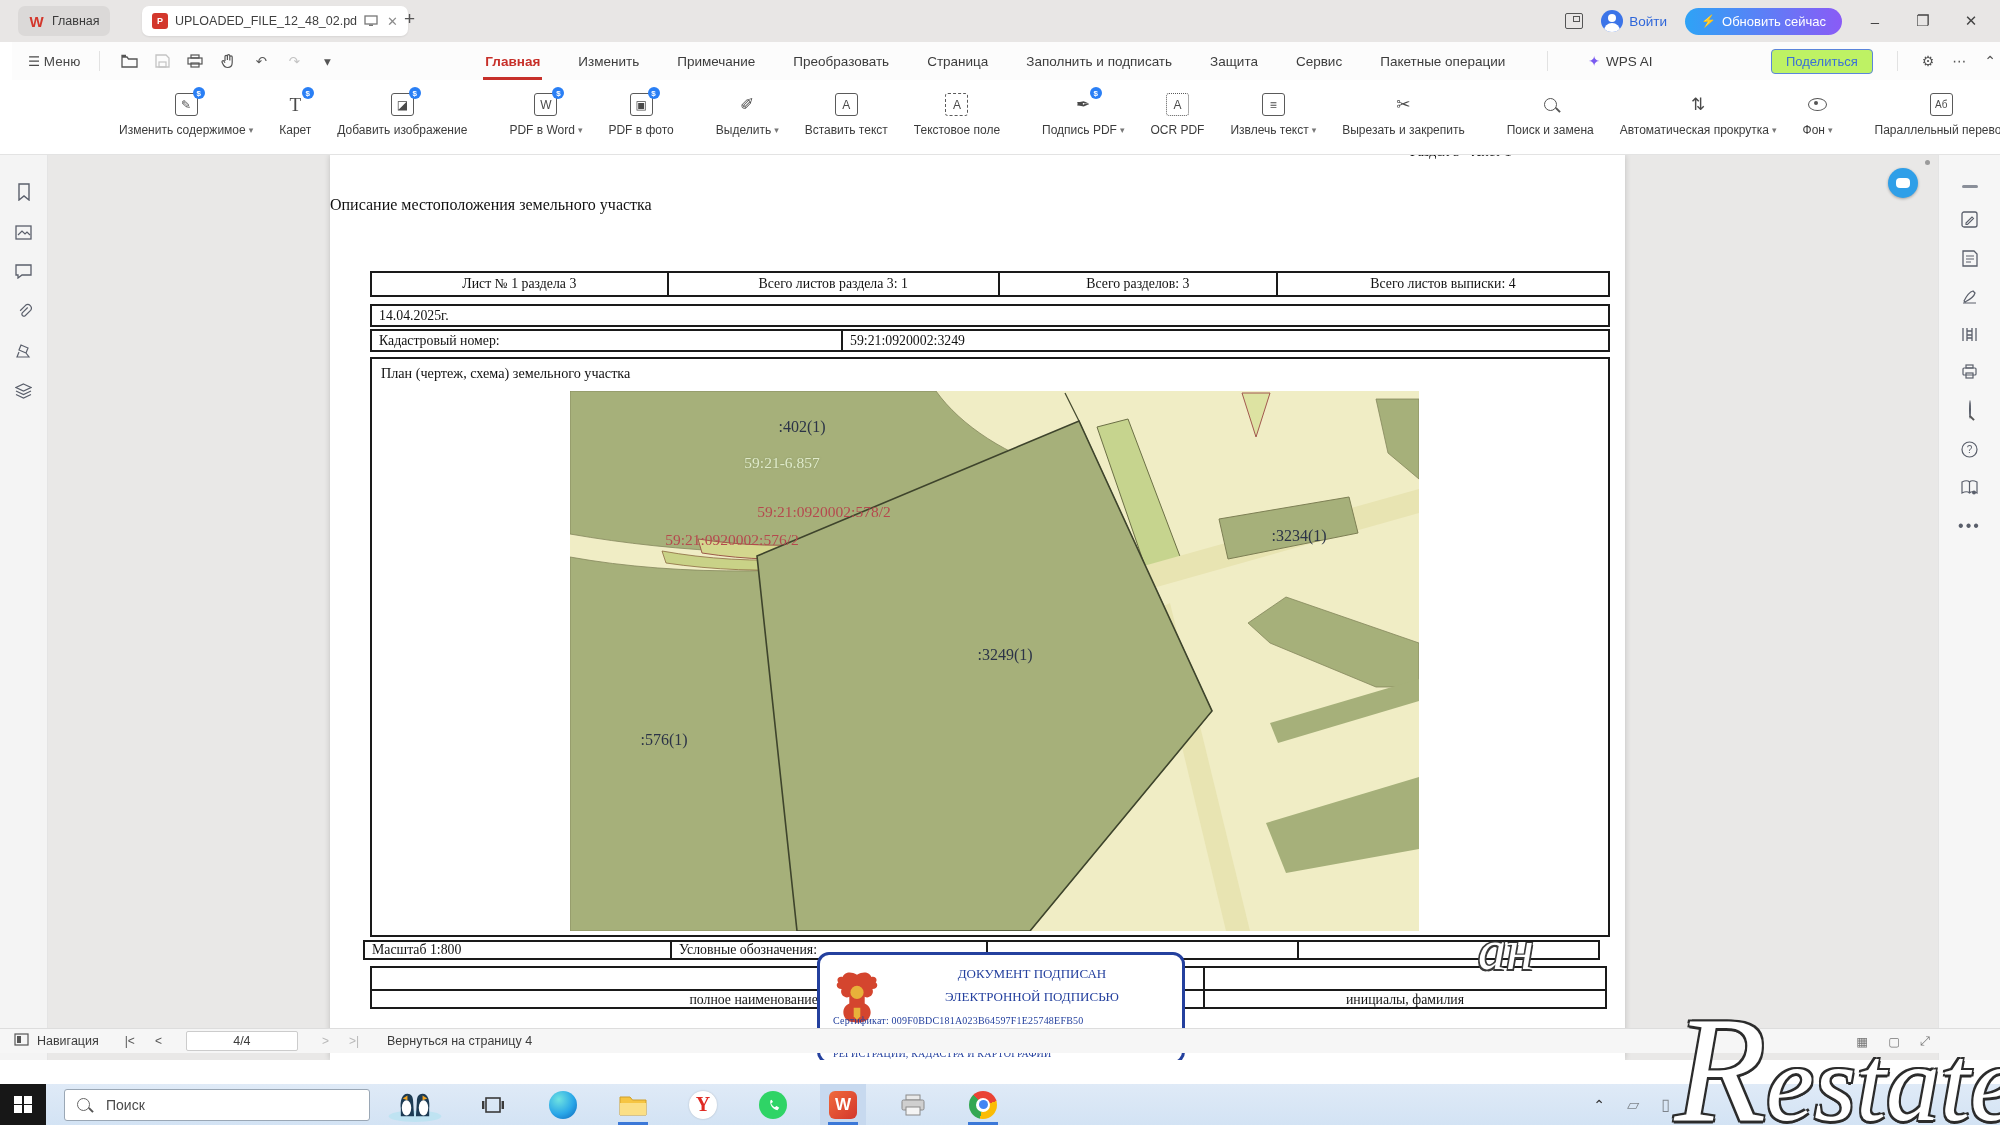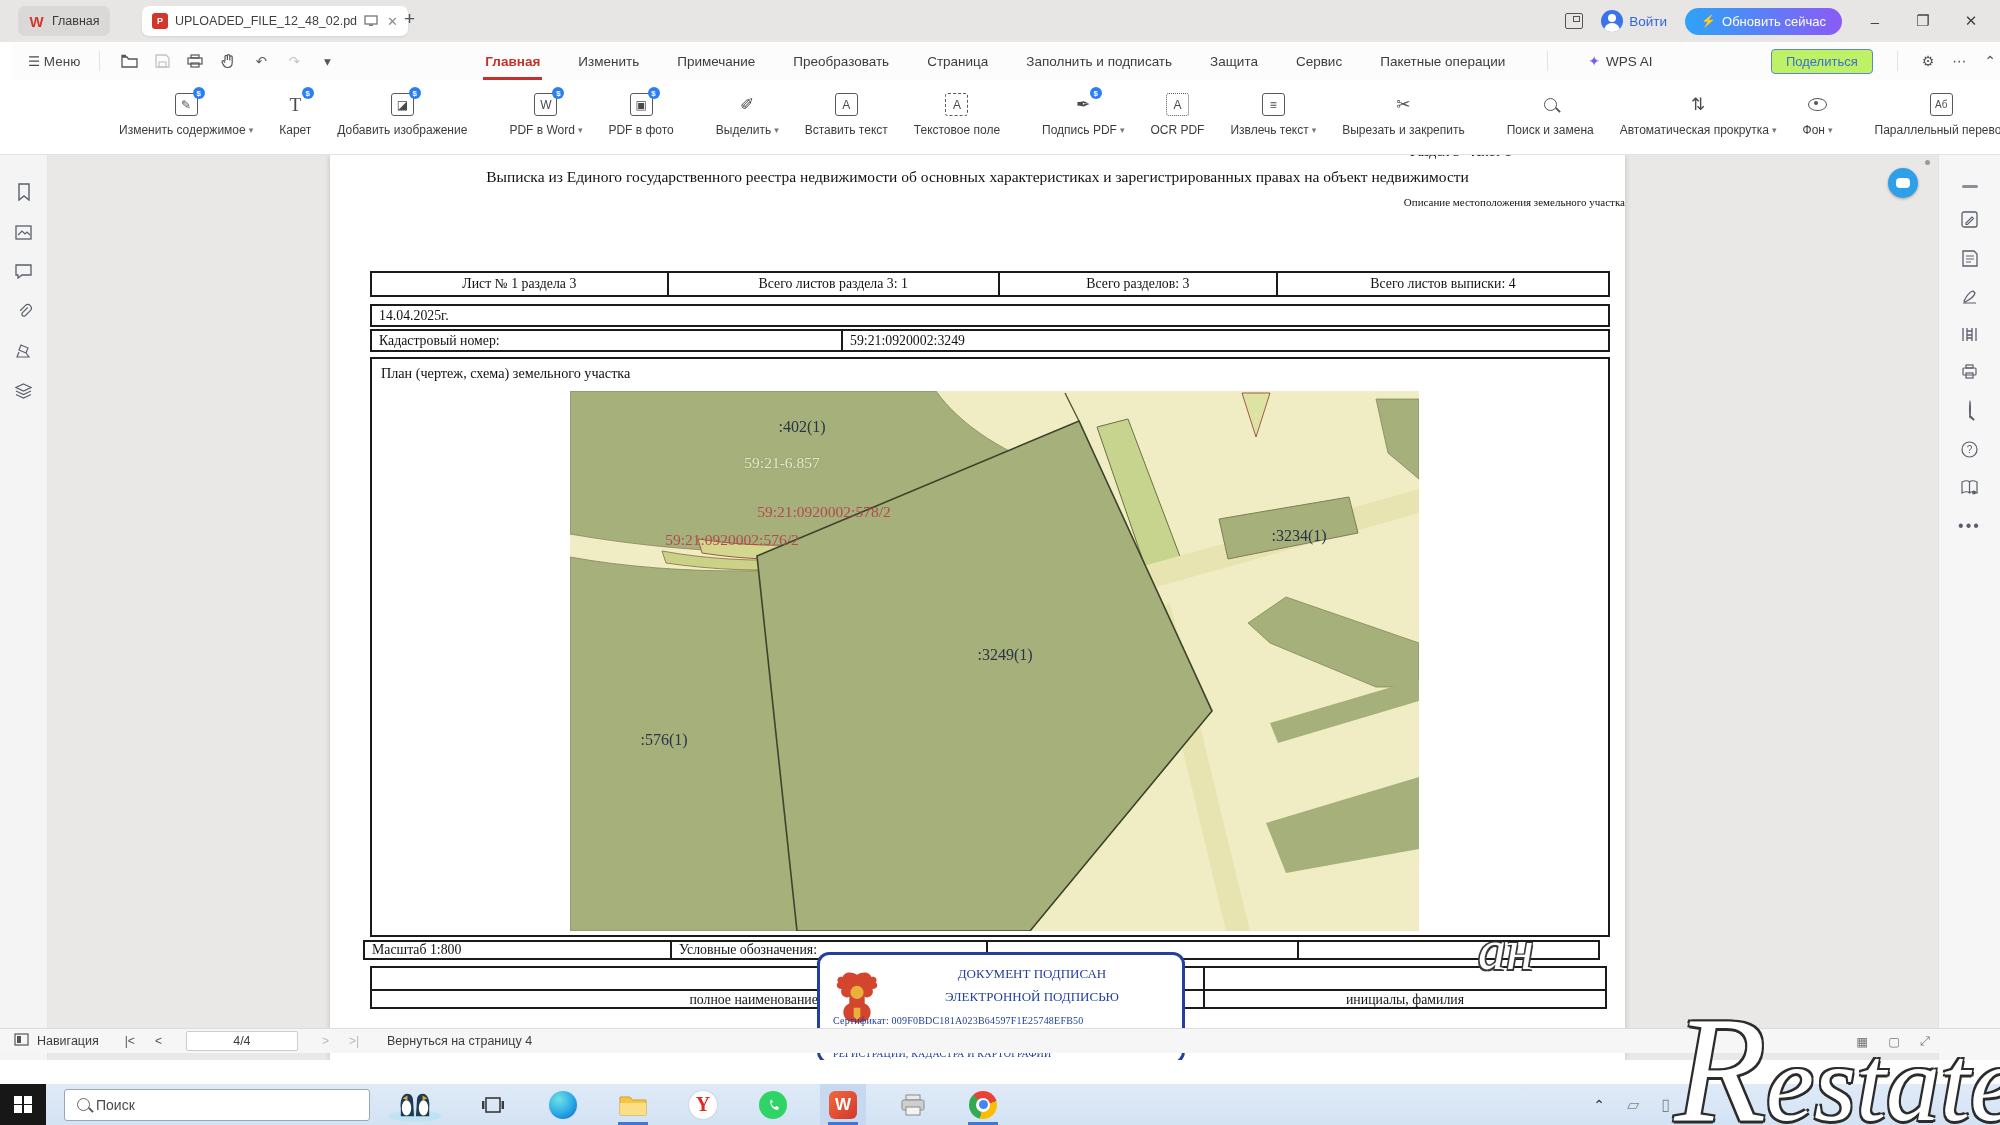--- a/index.html
+++ b/index.html
@@ -66,21 +66,21 @@
     display:flex;flex-direction:column;align-items:center;gap:24px;padding-top:28px;box-sizing:border-box}
   .right-rail{position:absolute;right:0;top:155px;width:62px;height:905px;background:#f6f6f6;border-left:1px solid #e4e4e4;
     display:flex;flex-direction:column;align-items:center;gap:22px;padding-top:30px;box-sizing:border-box}
   .rail-ic{color:#5a5f6b}
   .rail-ic svg{display:block}
   
   .doc-area{position:absolute;left:48px;top:155px;width:1890px;height:905px;background:#e9e8e7;overflow:hidden}
   .page{position:absolute;left:282px;top:0;width:1295px;height:905px;background:#fff;box-shadow:0 0 6px rgba(0,0,0,.18);overflow:hidden;
     font-family:"Liberation Serif",serif;color:#111}
   .doc-title{position:absolute;left:0;top:13px;width:100%;text-align:center;font-size:15.5px}
-  .doc-sub{position:absolute;left:0;top:41px;width:100%;text-align:right;font-size:11px}
+  .doc-sub{position:absolute;left:0;top:41px;width:100%;text-align:left;font-size:16px}
   .clipline{position:absolute;left:1080px;top:0;height:6px;overflow:hidden;font-size:14px}
   .clipline span{display:block;margin-top:-11px}
   .bx{position:absolute;border:2px solid #1a1a1a;box-sizing:border-box;font-size:13.8px}
   .row-c{display:flex;align-items:center;justify-content:center}
   .cells{display:flex;height:100%}
   .cell{display:flex;align-items:center;justify-content:center;box-sizing:border-box;height:100%}
   .cell.l{justify-content:flex-start;padding-left:7px}
   .cdiv{border-right:2px solid #1a1a1a}
   
   .map{position:absolute;left:198px;top:32px;width:849px;height:540px}
@@ -102,21 +102,21 @@
   .navarr{color:#555;margin:0 10px;font-size:12px}
   .navarr.dim{color:#b8b8b8}
   .sb-right{margin-left:auto;display:flex;gap:20px;padding-right:70px;color:#777}
   
   .taskbar{position:absolute;left:0;top:1084px;width:2000px;height:41px;background:linear-gradient(#dfeaf7,#d3e3f4);
     display:flex;align-items:center}
   .start{width:46px;height:41px;background:#171717;display:flex;align-items:center;justify-content:center}
   .winlogo{display:grid;grid-template-columns:8px 8px;grid-template-rows:8px 8px;gap:1.5px}
   .winlogo i{background:#fff;display:block}
   .searchbox{width:292px;height:30px;background:#fff;border:1px solid #9aa7b5;border-radius:3px;margin-left:18px;
-    display:flex;align-items:center;gap:6px;padding-left:12px;color:#4a4a4a;font-size:14px}
+    display:flex;align-items:center;gap:16px;padding-left:12px;color:#4a4a4a;font-size:14px}
   .tk-ic{width:46px;height:41px;display:flex;align-items:center;justify-content:center;position:relative;margin-left:24px}
   .tk-ic .run{position:absolute;bottom:0;left:8px;right:8px;height:3px;background:#3b78d8}
   .circle{width:28px;height:28px;border-radius:50%}
   .edge-c{background:radial-gradient(circle at 35% 30%,#6fe3e1,#2aa7e8 55%,#0b63b8)}
   .ya-c{background:#fff;display:flex;align-items:center;justify-content:center;color:#e02a23;font-weight:bold;
     font-family:"Liberation Serif",serif;font-size:20px;box-shadow:0 0 2px rgba(0,0,0,.2)}
   .wa-c{background:#2fd466;display:flex;align-items:center;justify-content:center}
   .wps-c{width:28px;height:28px;border-radius:6px;background:linear-gradient(135deg,#f06a3c,#d3372c);color:#fff;
     display:flex;align-items:center;justify-content:center;font-weight:bold;font-size:17px}
   .chrome-c{background:conic-gradient(from -45deg,#ea4335 0 33%,#fbbc05 33% 66%,#34a853 66% 100%);position:relative}
@@ -452,21 +452,20 @@
         </svg>
       </span>
     <span class="rail-ic" style="letter-spacing:2px;color:#5a5f6b">•••</span>
   </div>
 
   <div class="doc-area">
     <div class="page">
       <div class="clipline">
           <span>Раздел 3 - Лист 1</span>
         </div>
-      <div class="doc-title">Выписка из Единого государственного реестра недвижимости об основных характеристиках и зарегистрированных правах на объект недвижимости</div>
       <div class="doc-sub">Описание местоположения земельного участка</div>
 
 
       <div class="bx" style="left:40px;top:116px;width:1240px;height:26px">
         <div class="cells">
           <div class="cell cdiv" style="width:24%">Лист № 1 раздела 3</div>
           <div class="cell cdiv" style="width:26.8%">Всего листов раздела 3: 1</div>
           <div class="cell cdiv" style="width:22.5%">Всего разделов: 3</div>
           <div class="cell" style="flex:1">Всего листов выписки: 4</div>
         </div>

